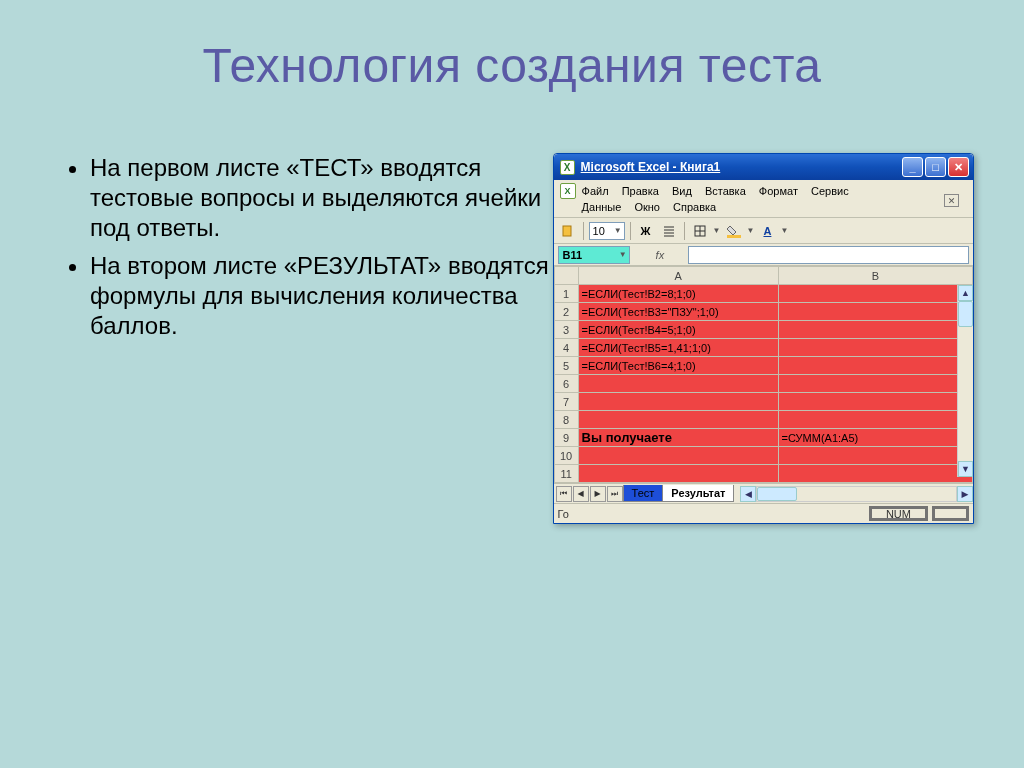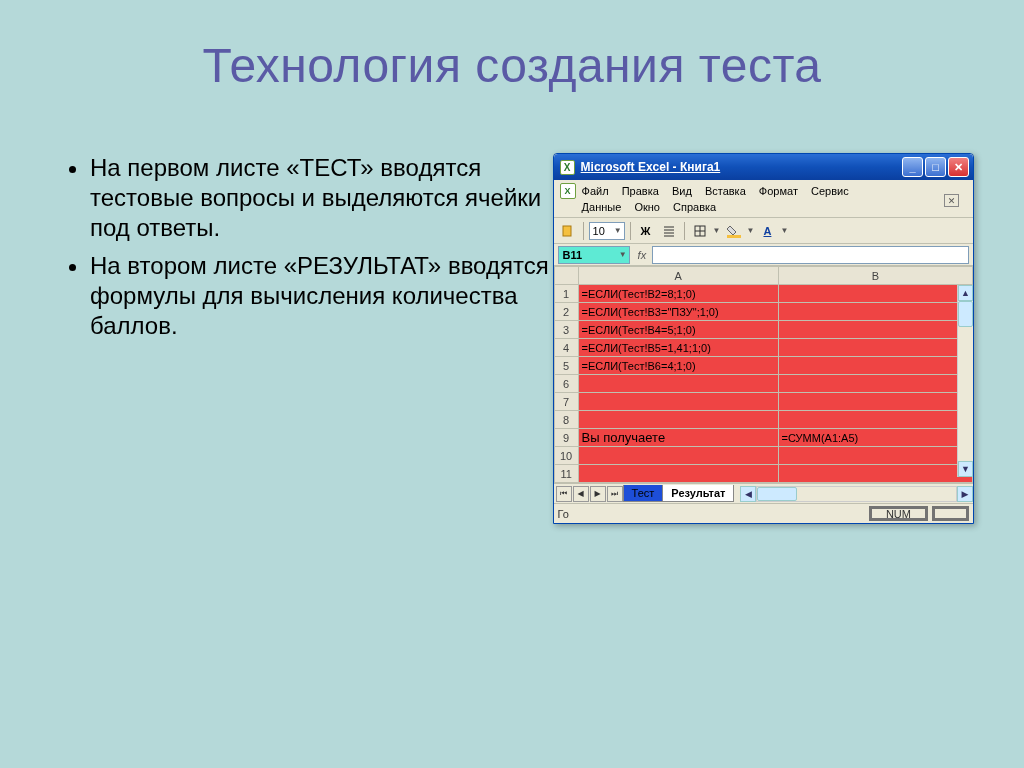--- a/index.html
+++ b/index.html
@@ -94,32 +94,32 @@
     border-bottom: 1px solid #c0c0b0;
     height: 26px;
   }
   .tbtn { width: 20px; height: 20px; border: 1px solid transparent; display:inline-flex;align-items:center;justify-content:center; border-radius:2px; }
   .fontsize { width: 36px; height: 18px; background: #fff; border: 1px solid #7f9db9; font-size: 11px; padding-left:3px; display:flex;align-items:center;}
   .fontsize .dd{margin-left:auto;color:#555;font-size:8px;padding-right:2px;}
   .divider-v{width:1px;height:18px;background:#aca899;margin:0 2px;}
   .formula-row{display:flex;align-items:center;background:#ece9d8;border-bottom:1px solid #c0c0b0;height:22px;}
   .namebox{width:72px;height:18px;background:#5eead4;border:1px solid #7f9db9;margin:0 2px 0 4px;display:flex;align-items:center;padding-left:4px;font-weight:bold;font-size:11px;}
   .namebox .dd{margin-left:auto;color:#555;font-size:8px;padding-right:2px;font-weight:normal;}
-  .fx{font-style:italic;font-size:11px;color:#555;margin:0 6px;}
+  .fx{font-style:italic;font-size:11px;color:#555;margin:0 24px;}
   .formula-input{flex:1;height:18px;background:#fff;border:1px solid #7f9db9;margin-right:4px;}
 
   
   .grid-wrap{background:#fff;position:relative;}
   table.sheet{border-collapse:collapse;width:100%;table-layout:fixed;}
   table.sheet th, table.sheet td{border:1px solid #c0c0b0;height:18px;font-size:11px;text-align:left;padding:0 3px;overflow:hidden;white-space:nowrap;}
   table.sheet th{background:#e8e4d4;font-weight:normal;text-align:center;color:#444;}
   table.sheet th.corner{width:24px;background:#e8e4d4;}
   table.sheet th.rowhead{width:24px;text-align:center;}
   .cell-yellow{background:#ef4444;}
-  .cell-bold{font-weight:normal;}
+  .cell-bold{font-weight:bold;}
   .vscroll{position:absolute;right:0;top:19px;bottom:26px;width:16px;background:#ece9d8;border-left:1px solid #ccc;}
   .vscroll .up,.vscroll .down{height:16px;background:#cdeaff;border:1px solid #9cc;display:flex;align-items:center;justify-content:center;font-size:9px;color:#336;}
   .vscroll .down{position:absolute;bottom:0;width:100%;}
   .vscroll .thumb{position:absolute;top:16px;width:100%;height:26px;background:#cdeaff;border:1px solid #9cc;border-radius:2px;}
 
   
   .bottombar{display:flex;align-items:center;height:20px;background:#ece9d8;border-top:1px solid #c0c0b0;}
   .navset{display:flex;margin-left:2px;}
   .navset div{width:16px;height:16px;border:1px solid #999;background:#ece9d8;margin-right:1px;display:flex;align-items:center;justify-content:center;font-size:8px;color:#333;}
   .sheet-tab{height:17px;padding:0 8px;border:1px solid #888;border-top:none;font-size:11px;display:flex;align-items:center;background:#1d4ed8;margin-left:-1px;}

